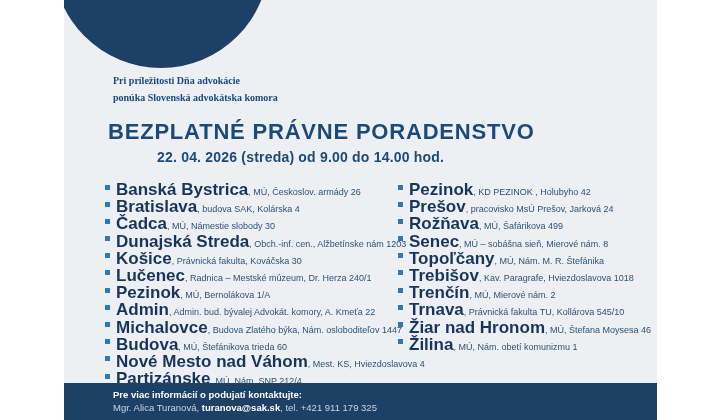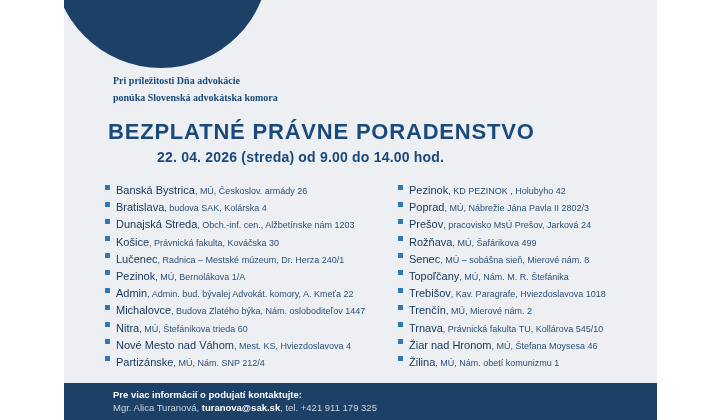--- a/index.html
+++ b/index.html
@@ -44,21 +44,21 @@
   }
   
   .col{position:absolute;top:180px}
   .col-left{left:41px}
   .col-right{left:334px}
   .loc-item{position:relative;height:17.2px;padding-left:11px;white-space:nowrap}
   .bullet{
     position:absolute;left:0;top:4.5px;width:5px;height:5px;
     background:var(--bullet);
   }
-  .city{font-size:11px;font-weight:400;color:var(--city)}
+  .city{font-size:17px;font-weight:700;color:var(--city)}
   .details{font-size:9px;color:var(--detail)}
   
   .footer{
     position:absolute;left:0;bottom:0;width:645px;height:37px;
     background:var(--navy);
   }
   .footer-inner{padding:6px 0 0 49px;font-size:9.5px;line-height:12.5px;white-space:nowrap}
   .f1{color:#ffffff;font-weight:700}
   .f2{color:var(--footer-muted)}
   .f2 b{color:#ffffff;font-weight:700}
@@ -88,20 +88,23 @@
 
   <div class="col col-left">
   <div class="loc-item">
     <span class="bullet"></span><b class="city">Banská Bystrica</b><span class="details">, MÚ, Českoslov. armády 26</span>
   </div>
 
   <div class="loc-item">
     <span class="bullet"></span><b class="city">Bratislava</b><span class="details">, budova SAK, Kolárska 4</span>
   </div>
 
+  <div class="loc-item">
+    <span class="bullet"></span><b class="city">Čadca</b><span class="details">, MÚ, Námestie slobody 30</span>
+  </div>
 
   <div class="loc-item">
     <span class="bullet"></span><b class="city">Dunajská Streda</b><span class="details">, Obch.-inf. cen., Alžbetínske nám 1203</span>
   </div>
 
   <div class="loc-item">
     <span class="bullet"></span><b class="city">Košice</b><span class="details">, Právnická fakulta, Kováčska 30</span>
   </div>
 
   <div class="loc-item">
@@ -114,39 +117,36 @@
 
   <div class="loc-item">
     <span class="bullet"></span><b class="city">Admin</b><span class="details">, Admin. bud. bývalej Advokát. komory, A. Kmeťa 22</span>
   </div>
 
   <div class="loc-item">
     <span class="bullet"></span><b class="city">Michalovce</b><span class="details">, Budova Zlatého býka, Nám. osloboditeľov 1447</span>
   </div>
 
   <div class="loc-item">
-    <span class="bullet"></span><b class="city">Nitra</b><span class="details">, MÚ, Štefánikova trieda 60</span>
+    <span class="bullet"></span><b class="city">Budova</b><span class="details">, MÚ, Štefánikova trieda 60</span>
   </div>
 
   <div class="loc-item">
     <span class="bullet"></span><b class="city">Nové Mesto nad Váhom</b><span class="details">, Mest. KS, Hviezdoslavova 4</span>
   </div>
 
   <div class="loc-item">
     <span class="bullet"></span><b class="city">Partizánske</b><span class="details">, MÚ, Nám. SNP 212/4</span>
   </div>
 </div>
   <div class="col col-right">
   <div class="loc-item">
     <span class="bullet"></span><b class="city">Pezinok</b><span class="details">, KD PEZINOK , Holubyho 42</span>
   </div>
 
-  <div class="loc-item">
-    <span class="bullet"></span><b class="city">Poprad</b><span class="details">, MÚ, Nábrežie Jána Pavla II 2802/3</span>
-  </div>
 
   <div class="loc-item">
     <span class="bullet"></span><b class="city">Prešov</b><span class="details">, pracovisko MsÚ Prešov, Jarková 24</span>
   </div>
 
   <div class="loc-item">
     <span class="bullet"></span><b class="city">Rožňava</b><span class="details">, MÚ, Šafárikova 499</span>
   </div>
 
   <div class="loc-item">

